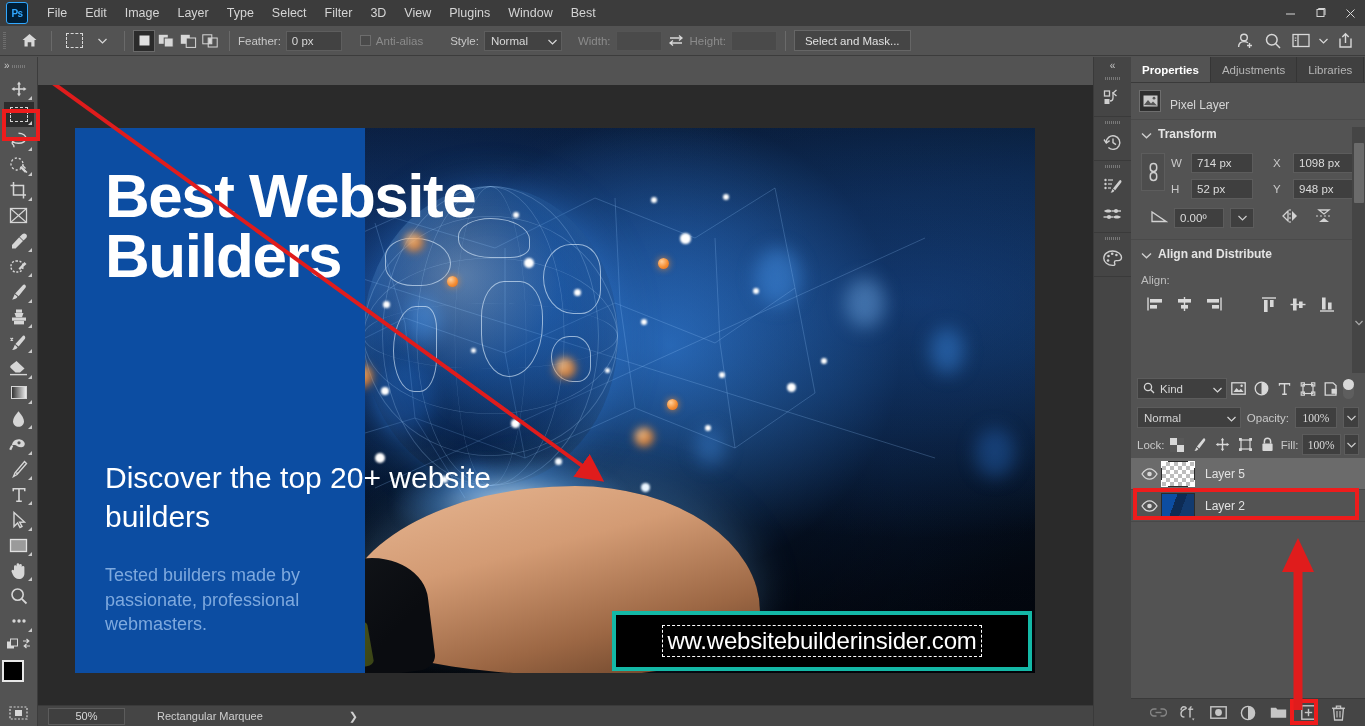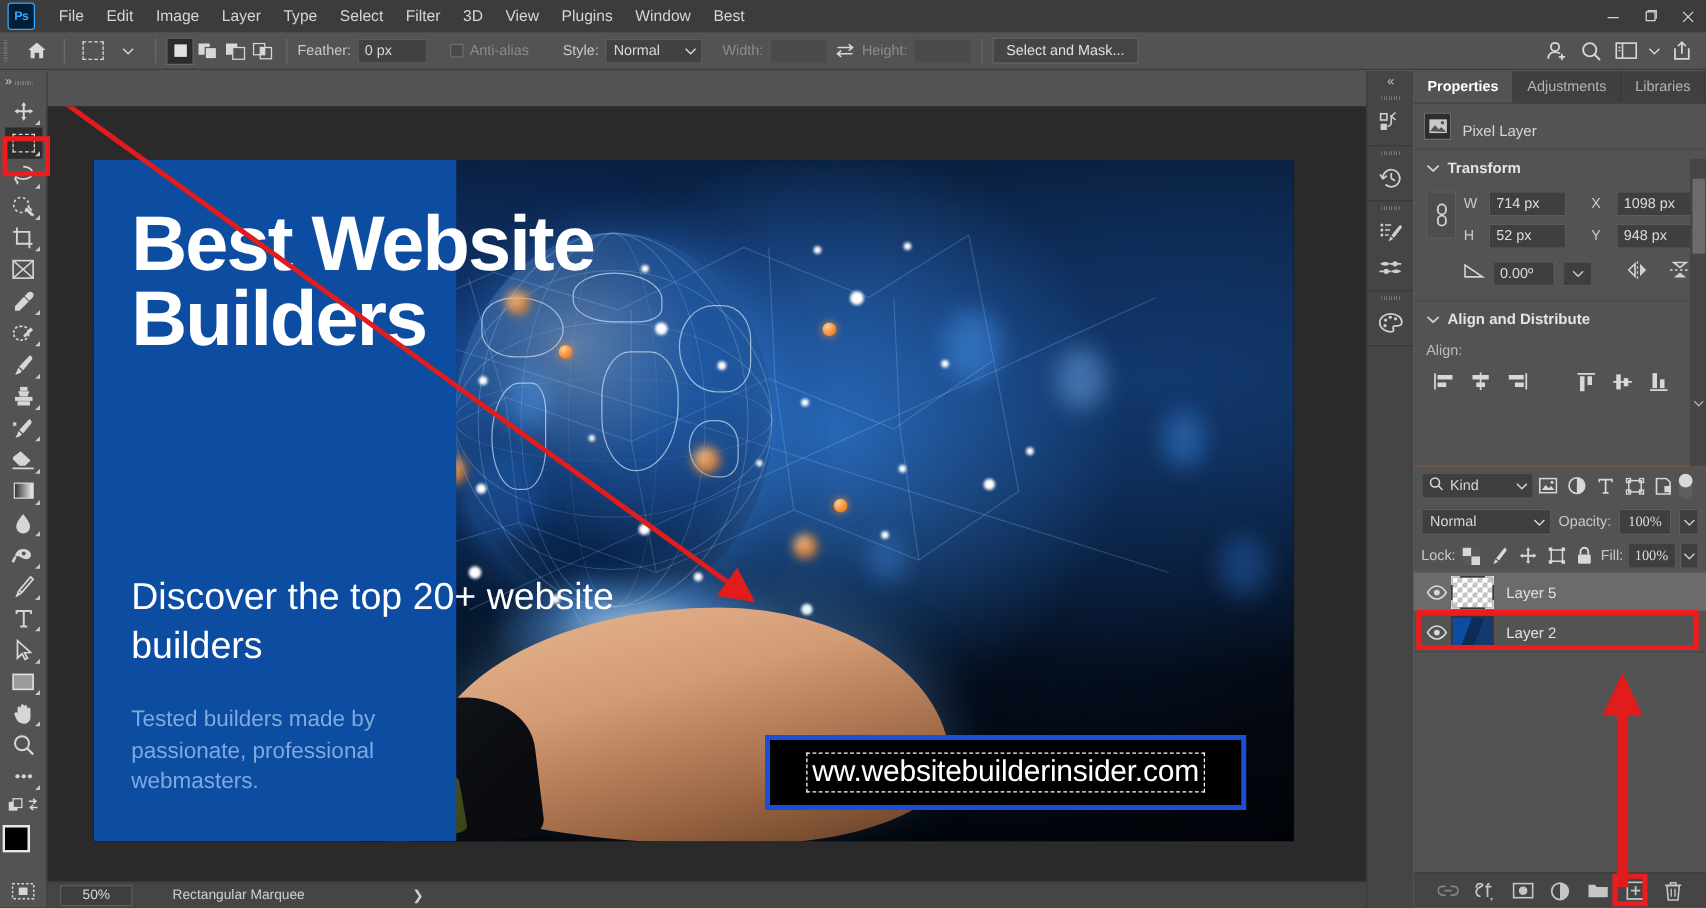--- a/index.html
+++ b/index.html
@@ -198,22 +198,22 @@
   .subhead {
     position: absolute; left: 30px; top: 330px; width: 430px;
     color: #fff; font-size: 30px; line-height: 1.3; font-weight: normal;
   }
   .tertiary {
     position: absolute; left: 30px; top: 435px; width: 260px;
     color: #7ea9de; font-size: 18px; line-height: 1.37;
   }
   
   .urlbox {
-    position: absolute; left: 537px; top: 460px; width: 385px; height: 60px;
-    border: 4px solid #1d4ed8; background: #000;
+    position: absolute; left: 537px; top: 483px; width: 420px; height: 60px;
+    border: 4px solid #14b8a6; background: #000;
     display: flex; align-items: center; justify-content: center;
   }
   .urlsel {
     border: 1px dashed #fff; padding: 1px 4px;
   }
   .urltext { color: #fff; font-size: 24px; white-space: nowrap; letter-spacing: -0.2px; }
 
   
   .annot-svg { position: absolute; left: 0; top: 0; width: 1055px; height: 620px;
     pointer-events: none; }
@@ -268,21 +268,21 @@
   .link-btn {
     width: 26px; height: 38px; background: #4d4d4d; border: 1px solid #5d5d5d;
     display: flex; align-items: center; justify-content: center; color: #d0d0d0;
   }
   .fld-label { color: #c9c9c9; font-size: 11.5px; width: 14px; text-align: left; }
   .fld {
     background: #3f3f3f; border: 1px solid #5c5c5c; color: #dcdcdc;
     font-size: 11.5px; height: 20px; width: 62px; padding: 0 5px;
     display: flex; align-items: center;
   }
-  .angle-row { display: flex; align-items: center; gap: 6px; padding: 8px 10px 10px 40px; }
+  .angle-row { display: flex; align-items: center; gap: 6px; padding: 8px 10px 10px 20px; }
   .mini-select {
     background: #3f3f3f; border: 1px solid #5c5c5c; height: 20px; width: 24px;
     display: flex; align-items: center; justify-content: center; color: #ccc;
   }
   .flip-icons { display: flex; gap: 14px; margin-left: 20px; color: #d2d2d2; align-items:center; }
   .align-label { color: #bdbdbd; font-size: 11.5px; padding: 6px 10px 2px; }
   .align-icons { display: flex; align-items: center; padding: 4px 10px 16px; }
   .align-ic { width: 29px; height: 24px; display: flex; align-items: center; justify-content: center; color: #d8d8d8; }
 
   .scroll-track { position: absolute; right: 0; top: 0; width: 13px; background: #454545; }
@@ -350,21 +350,21 @@
   
   .redbox { position: absolute; border: 4px solid #ee1c1c; pointer-events: none; }
 
   
   .statusbar {
     position: absolute; left: 38px; bottom: 0; width: 1055px; height: 21px;
     background: #454545; display: flex; align-items: center;
     border-top: 1px solid #3a3a3a;
   }
   .zoomfield {
-    width: 58px; height: 17px; background: #3f3f3f; border: 1px solid #5c5c5c;
+    width: 77px; height: 17px; background: #3f3f3f; border: 1px solid #5c5c5c;
     color: #d8d8d8; font-size: 11px; display: flex; align-items: center; justify-content: center;
     margin-left: 10px;
   }
   .statustext { color: #cfcfcf; font-size: 11px; margin-left: 32px; }
   .statuschev { color: #cfcfcf; font-size: 11px; margin-left: 86px; }
 </style>
 </head>
 <body>
 
 <div class="app">

